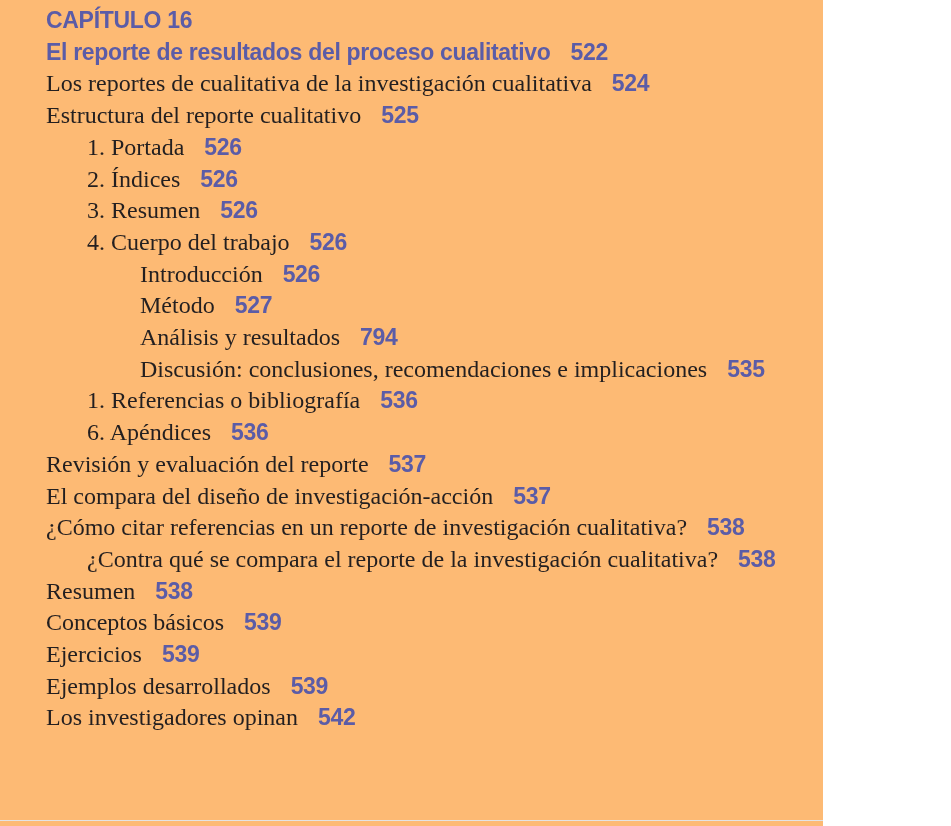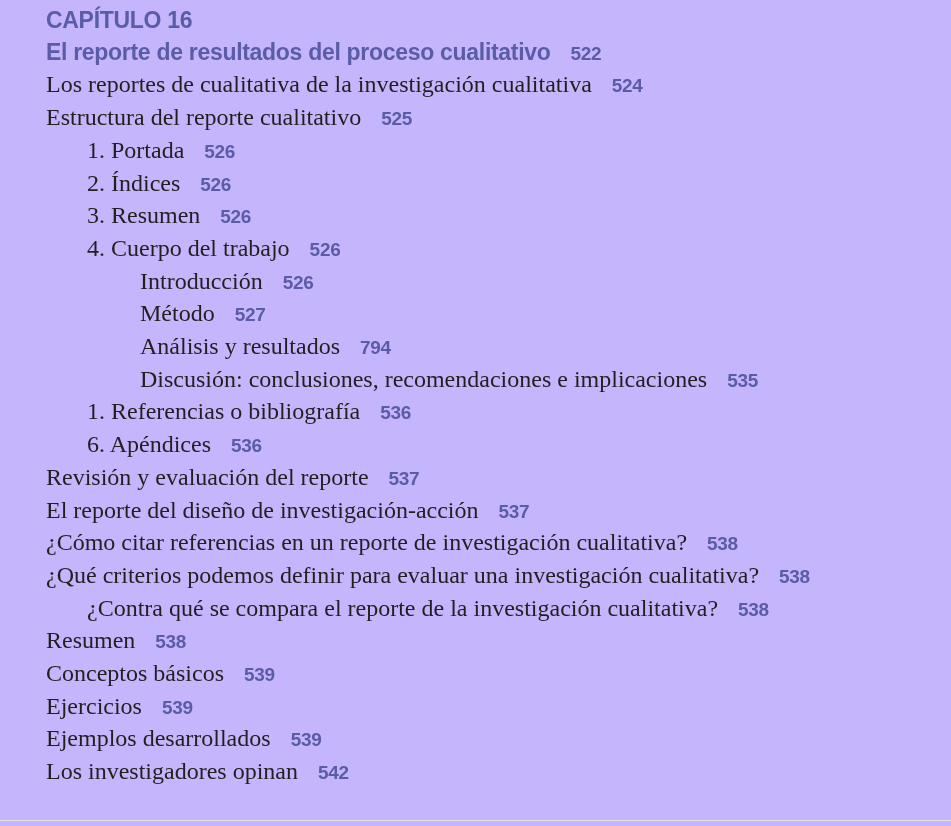--- a/index.html
+++ b/index.html
@@ -2,23 +2,23 @@
 <html><head>
 <meta charset="utf-8">
 <style>
   html, body {
     margin: 0;
     padding: 0;
     background: #ffffff;
   }
   .page {
     position: relative;
-    width: 951px;
+    width: 823px;
     height: 826px;
-    background: #c4b5fd;
+    background: #fdba74;
     overflow: hidden;
     box-sizing: border-box;
   }
   .content {
     position: absolute;
     top: 5px;
     left: 46px;
     right: 20px;
   }
   .chapter-label {
@@ -48,21 +48,21 @@
     color: #231f20;
     line-height: 31.7px;
     white-space: nowrap;
   }
   .toc-row.level-0 { padding-left: 0; }
   .toc-row.level-1 { padding-left: 41px; }
   .toc-row.level-2 { padding-left: 94px; }
   .page-num {
     font-family: "Liberation Sans", sans-serif;
     font-weight: bold;
-    font-size: 19px;
+    font-size: 23px;
     letter-spacing: -0.3px;
     color: #5b5ca7;
     margin-left: 20px;
   }
   .bottom-rule {
     position: absolute;
     left: 0;
     right: 0;
     bottom: 5px;
     height: 1px;
@@ -85,23 +85,22 @@
         <div class="toc-row level-1"><span class="entry-text">2. Índices</span><span class="page-num">526</span></div>
         <div class="toc-row level-1"><span class="entry-text">3. Resumen</span><span class="page-num">526</span></div>
         <div class="toc-row level-1"><span class="entry-text">4. Cuerpo del trabajo</span><span class="page-num">526</span></div>
         <div class="toc-row level-2"><span class="entry-text">Introducción</span><span class="page-num">526</span></div>
         <div class="toc-row level-2"><span class="entry-text">Método</span><span class="page-num">527</span></div>
         <div class="toc-row level-2"><span class="entry-text">Análisis y resultados</span><span class="page-num">794</span></div>
         <div class="toc-row level-2"><span class="entry-text">Discusión: conclusiones, recomendaciones e implicaciones</span><span class="page-num">535</span></div>
         <div class="toc-row level-1"><span class="entry-text">1. Referencias o bibliografía</span><span class="page-num">536</span></div>
         <div class="toc-row level-1"><span class="entry-text">6. Apéndices</span><span class="page-num">536</span></div>
         <div class="toc-row level-0"><span class="entry-text">Revisión y evaluación del reporte</span><span class="page-num">537</span></div>
-        <div class="toc-row level-0"><span class="entry-text">El reporte del diseño de investigación-acción</span><span class="page-num">537</span></div>
+        <div class="toc-row level-0"><span class="entry-text">El compara del diseño de investigación-acción</span><span class="page-num">537</span></div>
         <div class="toc-row level-0"><span class="entry-text">¿Cómo citar referencias en un reporte de investigación cualitativa?</span><span class="page-num">538</span></div>
-        <div class="toc-row level-0"><span class="entry-text">¿Qué criterios podemos definir para evaluar una investigación cualitativa?</span><span class="page-num">538</span></div>
         <div class="toc-row level-1"><span class="entry-text">¿Contra qué se compara el reporte de la investigación cualitativa?</span><span class="page-num">538</span></div>
         <div class="toc-row level-0"><span class="entry-text">Resumen</span><span class="page-num">538</span></div>
         <div class="toc-row level-0"><span class="entry-text">Conceptos básicos</span><span class="page-num">539</span></div>
         <div class="toc-row level-0"><span class="entry-text">Ejercicios</span><span class="page-num">539</span></div>
         <div class="toc-row level-0"><span class="entry-text">Ejemplos desarrollados</span><span class="page-num">539</span></div>
         <div class="toc-row level-0"><span class="entry-text">Los investigadores opinan</span><span class="page-num">542</span></div>
       </div>
   </div>
   <div class="bottom-rule"></div>
 </div>

